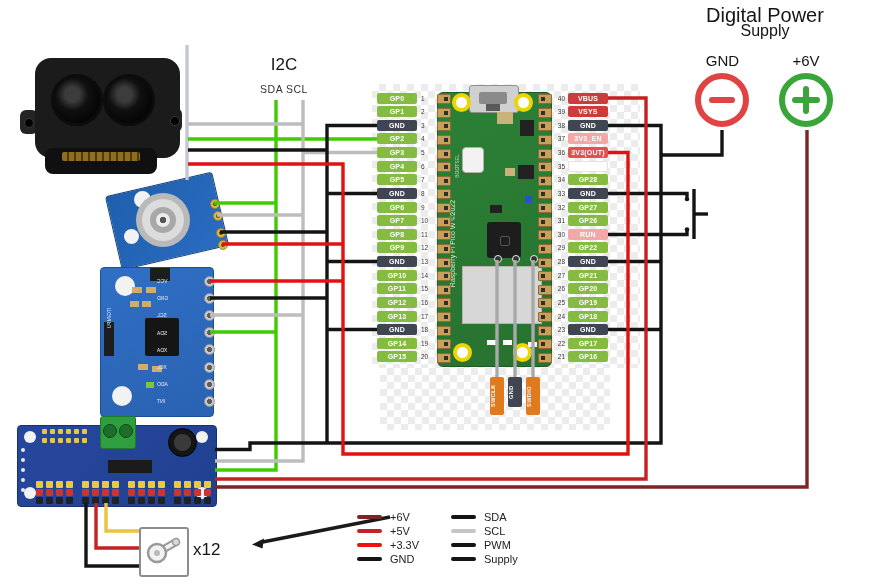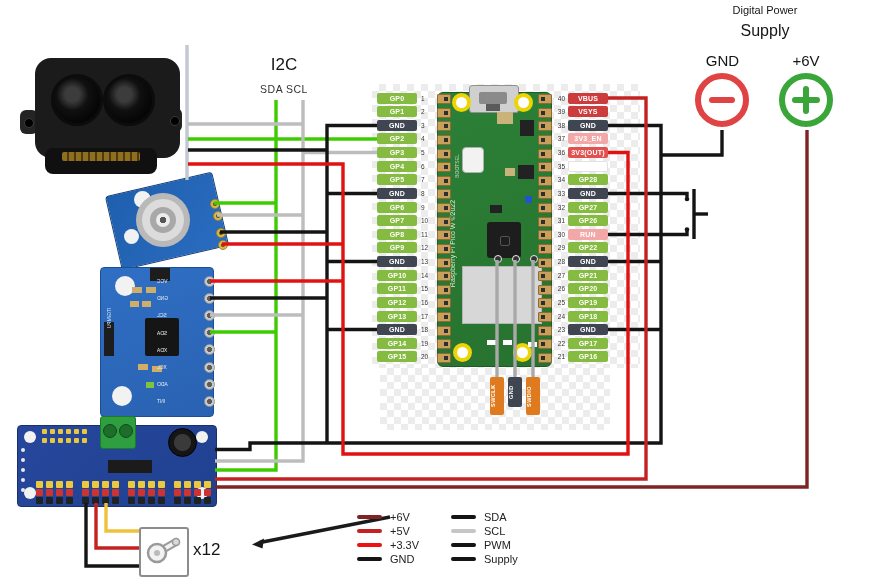--- a/index.html
+++ b/index.html
@@ -401,21 +401,21 @@
       <div class="ppad" style="left: 538px; top: 352.97px; background: radial-gradient(circle at 4px 4px, rgb(46, 46, 46) 2.2px, rgb(201, 160, 90) 2.4px);"></div>
     </div>
   <div id="debug-layer" class="abs">
       <div class="dbg-label" style="left: 490px; top: 377px; height: 38px; background: rgb(224, 122, 30);">SWCLK</div>
       <div class="dbg-label" style="left: 508px; top: 377px; height: 30px; background: rgb(63, 70, 82);">GND</div>
       <div class="dbg-label" style="left: 526px; top: 377px; height: 38px; background: rgb(224, 122, 30);">SWDIO</div>
     </div>
 
   <div class="title" style="left:262px;top:55px;width:44px;font-size:17px;">I2C</div>
   <div class="title" style="left:250px;top:83px;width:68px;font-size:10.5px;letter-spacing:.5px;color:#333;">SDA SCL</div>
-  <div class="title" style="left:665px;top:4px;width:200px;font-size:11px;">Digital Power</div>
+  <div class="title" style="left:665px;top:4px;width:200px;font-size:20px;">Digital Power</div>
   <div class="title" style="left:665px;top:22px;width:200px;font-size:16px;">Supply</div>
   <div class="title" style="left:700px;top:52px;width:45px;font-size:15px;">GND</div>
   <div class="title" style="left:783px;top:52px;width:46px;font-size:15px;">+6V</div>
 
   <div class="abs z4" style="left:695px;top:73px;width:42px;height:42px;border:6px solid var(--psu-minus);border-radius:50%;background:#fff;"></div>
   <div class="abs z4" style="left:709px;top:97px;width:26px;height:6px;border-radius:3px;background:var(--psu-minus);"></div>
   <div class="abs z4" style="left:779px;top:73px;width:42px;height:42px;border:6px solid var(--psu-plus-c);border-radius:50%;background:#fff;"></div>
   <div class="abs z4" style="left:792px;top:97px;width:28px;height:6px;border-radius:3px;background:var(--psu-plus-c);"></div>
   <div class="abs z4" style="left:803px;top:86px;width:6px;height:28px;border-radius:3px;background:var(--psu-plus-c);"></div>
 

